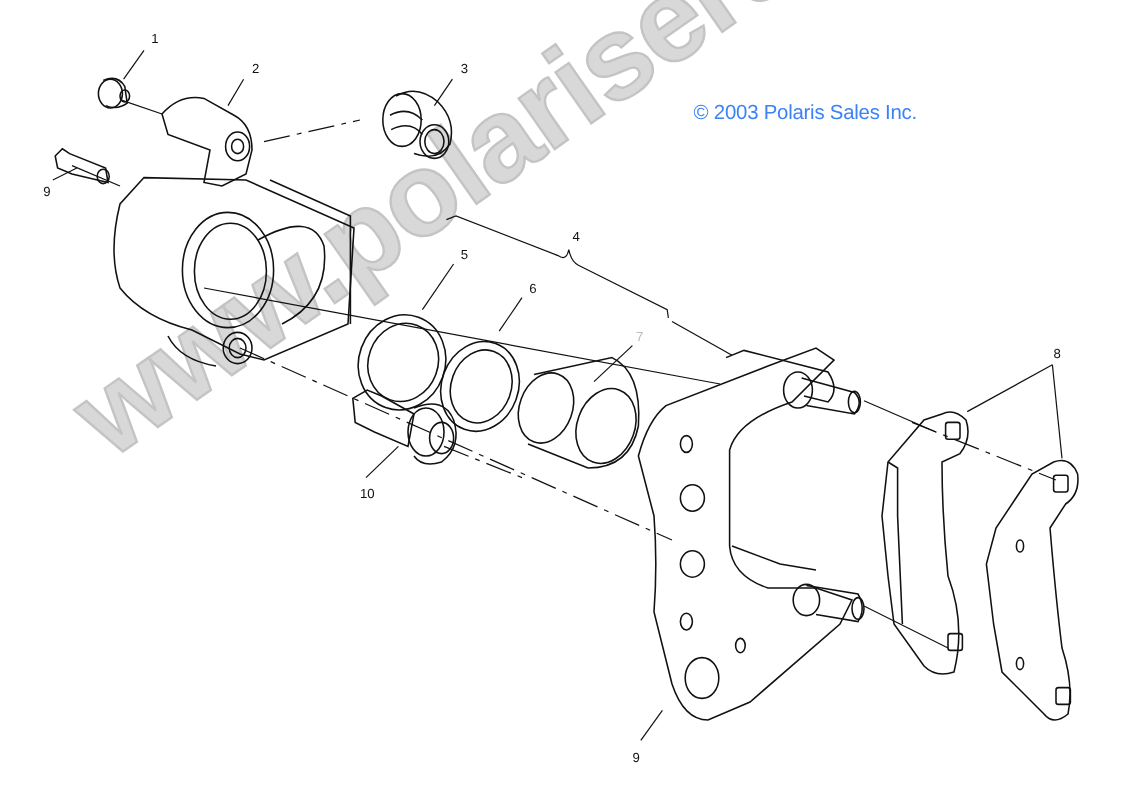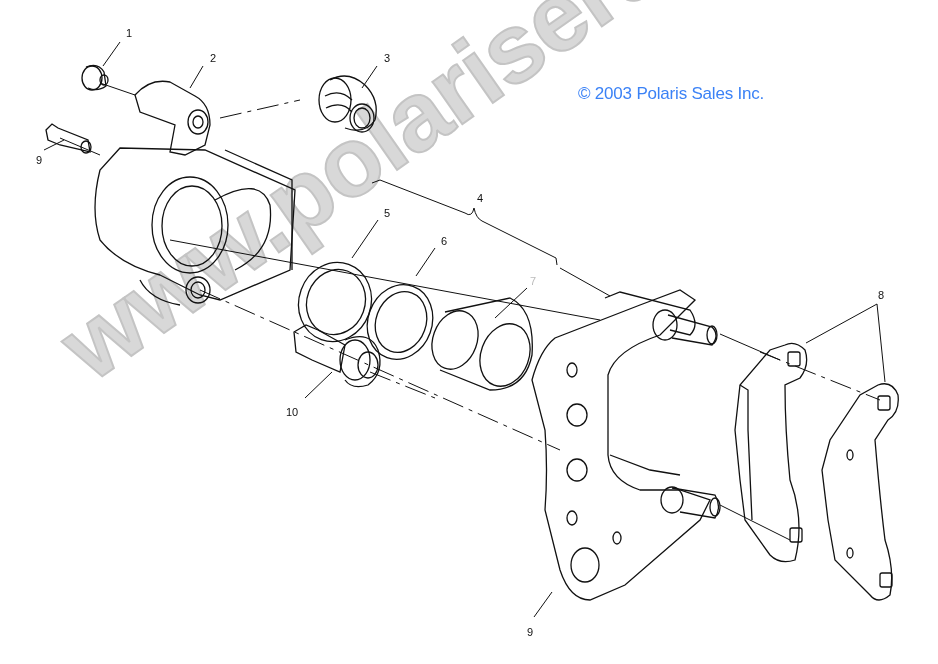--- a/index.html
+++ b/index.html
@@ -141,15 +141,15 @@
 
   <span class="callout" style="left:126px;top:28px">1</span>
   <span class="callout" style="left:210px;top:53px">2</span>
   <span class="callout" style="left:384px;top:53px">3</span>
   <span class="callout" style="left:477px;top:193px">4</span>
   <span class="callout" style="left:384px;top:208px">5</span>
   <span class="callout" style="left:441px;top:236px">6</span>
   <span class="callout" style="left:530px;top:276px;color:#bbb">7</span>
   <span class="callout" style="left:878px;top:290px">8</span>
   <span class="callout" style="left:527px;top:627px">9</span>
-  <span class="callout" style="left:286px;top:407px">10</span>
+  <span class="callout" style="left:300px;top:407px">10</span>
   <span class="callout" style="left:36px;top:155px">9</span>
 </div>
 
 </body></html>

